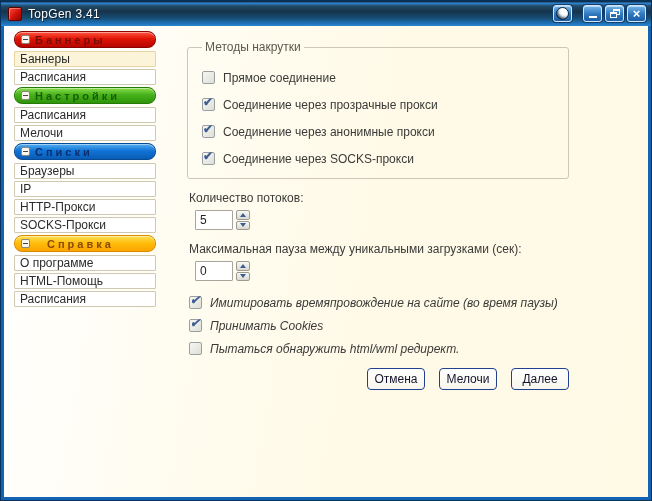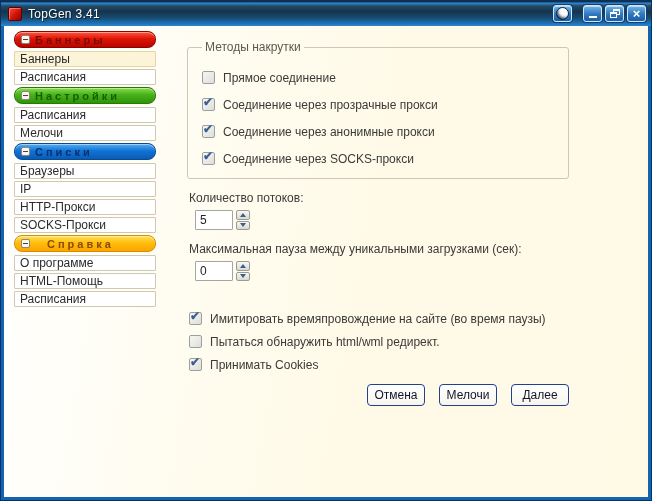--- a/index.html
+++ b/index.html
@@ -127,21 +127,21 @@
     padding:0 4px; color:#222; background:#fff;
   }
   .spin-btns { width:14px; display:flex; flex-direction:column; margin-left:3px; gap:1px; }
   .spin-btn {
     flex:1; border:1px solid #9a9a92; border-radius:2px;
     background:linear-gradient(180deg,#f9f9f5 0%,#d9d9d1 100%);
     display:flex; align-items:center; justify-content:center; cursor:default;
   }
   .tri-up { width:0; height:0; border-left:3px solid transparent; border-right:3px solid transparent; border-bottom:4px solid #3c5d92; }
   .tri-down { width:0; height:0; border-left:3px solid transparent; border-right:3px solid transparent; border-top:4px solid #3c5d92; }
-  .options { margin-top:30px; }
+  .options { margin-top:14px;font-style:italic; }
   .options .cb-row { margin:0 0 8px 2px; height:15px; }
   .btn-row { width:382px; display:flex; justify-content:flex-end; gap:14px; margin-top:12px; }
   .btn {
     min-width:58px; height:22px; padding:0 2px;
     border:1px solid #21418e; border-radius:4px;
     background:linear-gradient(180deg,#ffffff 0%,#f7f5ec 100%);
     font-family:"Liberation Sans",sans-serif; font-size:12px; color:#14142e;
     display:flex; align-items:center; justify-content:center;
     cursor:default;
   }
@@ -286,26 +286,26 @@
             </span>
         </span>
       </div>
 
       <div class="options">
         <div class="cb-row">
           <span class="checkbox checked"></span>
           <span class="cb-label">Имитировать времяпровождение на сайте (во время паузы)</span>
         </div>
         <div class="cb-row">
+          <span class="checkbox checked"></span>
+          <span class="cb-label">Принимать Cookies</span>
+        </div>
+        <div class="cb-row">
           <span class="checkbox"></span>
           <span class="cb-label">Пытаться обнаружить html/wml редирект.</span>
-        </div>
-        <div class="cb-row">
-          <span class="checkbox checked"></span>
-          <span class="cb-label">Принимать Cookies</span>
         </div>
       </div>
 
       <div class="btn-row">
         <button class="btn">Отмена</button>
         <button class="btn">Мелочи</button>
         <button class="btn">Далее</button>
       </div>
 
     </div>

